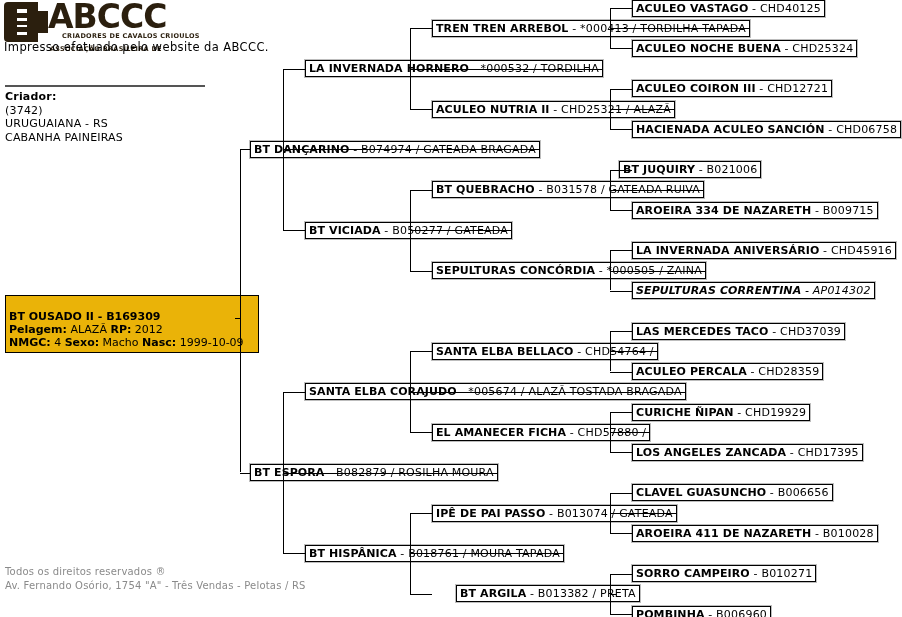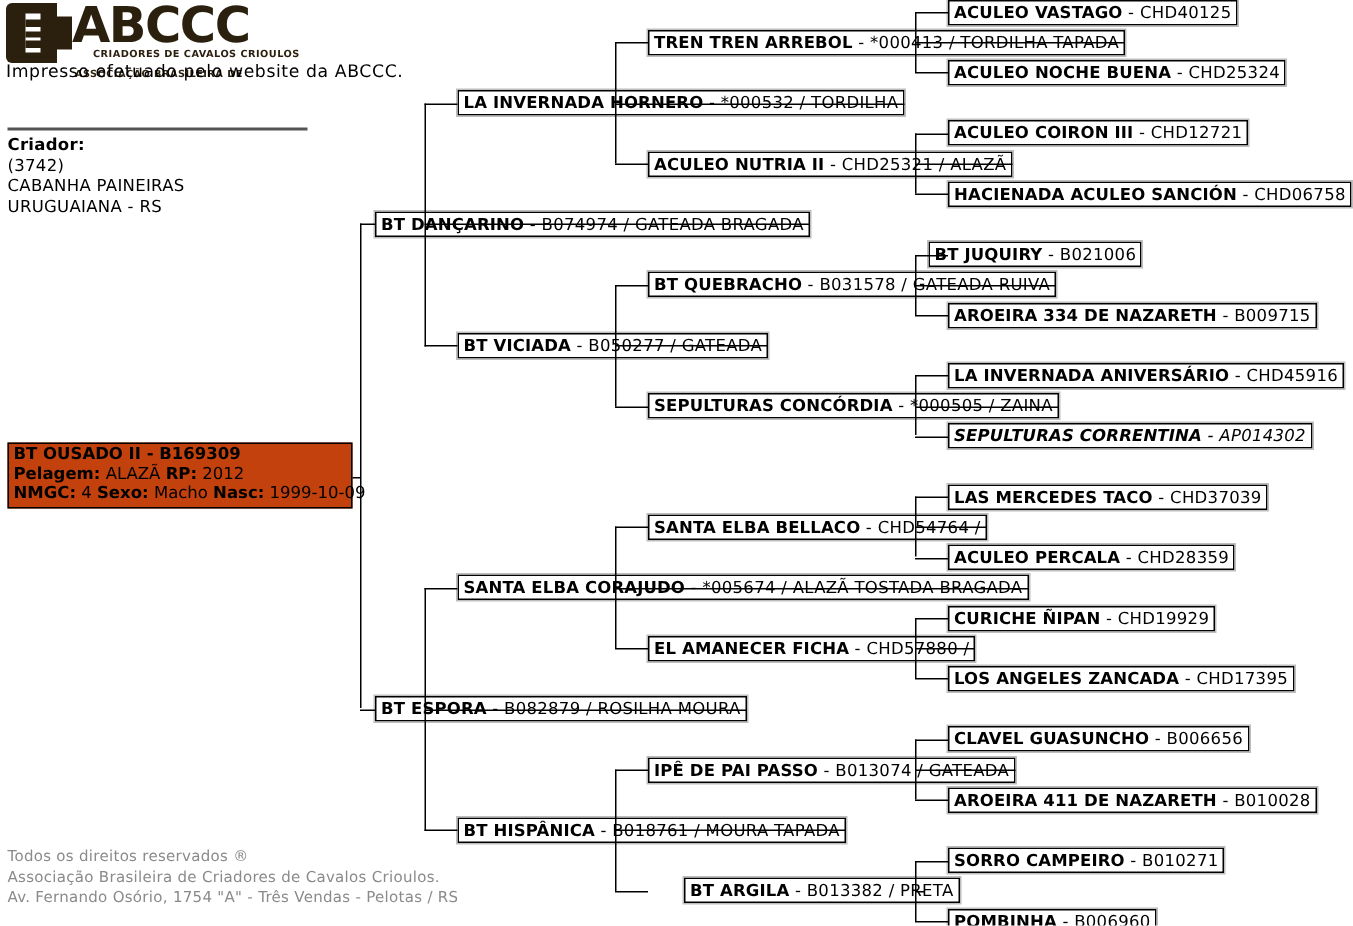--- a/index.html
+++ b/index.html
@@ -108,24 +108,24 @@
     font-size: 11px;
     line-height: 13.5px;
     letter-spacing: 0.2px;
   }
   #breeder-block .b { font-weight: bold; }
 
   
   #subject-box {
     position: absolute;
     left: 5px; top: 295px;
-    width: 230px;
+    width: 254px;
     border: 1px solid #000;
-    background: #c2410c;
-    padding: 0 3px 3px 3px;
+    background: #eab308;
+    padding: 14px 3px 3px 3px;
     font-size: 11px;
     line-height: 13px;
     box-sizing: border-box;
   }
   #subject-box .line { white-space: nowrap; }
   #subject-box b { font-weight: bold; }
   #subject-box .reg { font-weight: bold; }
   #subject-box .val { font-weight: normal; }
 
   
@@ -189,39 +189,38 @@
   <div id="logo-sub1">ASSOCIAÇÃO BRASILEIRA DE</div>
   <div id="logo-sub2">CRIADORES DE CAVALOS CRIOULOS</div>
 </div>
 
 <div id="print-note">Impresso efetuado pelo website da ABCCC.</div>
 
 <div id="breeder-rule"></div>
 <div id="breeder-block">
   <div class="b">Criador:</div>
   <div>(3742)</div>
+  <div>URUGUAIANA - RS</div>
   <div>CABANHA PAINEIRAS</div>
-  <div>URUGUAIANA - RS</div>
 </div>
 
 <div id="subject-box">
   <div class="line">
     <span class="reg">BT OUSADO II</span><span class="reg"> - </span><span class="reg">B169309</span>
   </div>
   <div class="line">
     <b>Pelagem:</b><span class="val">&nbsp;</span><span class="val">ALAZÃ</span><span class="val">&nbsp;</span><b>RP:</b><span class="val">&nbsp;</span><span class="val">2012</span>
   </div>
   <div class="line">
     <b>NMGC:</b><span class="val">&nbsp;</span><span class="val">4</span><span class="val">&nbsp;</span><b>Sexo:</b><span class="val">&nbsp;</span><span class="val">Macho</span><span class="val">&nbsp;</span><b>Nasc:</b><span class="val">&nbsp;</span><span class="val">1999-10-09</span>
   </div>
 </div>
 
 <div id="footer">
   <div>Todos os direitos reservados ®</div>
-  <div>Associação Brasileira de Criadores de Cavalos Crioulos.</div>
   <div>Av. Fernando Osório, 1754 "A" - Três Vendas - Pelotas / RS</div>
 </div>
 
 <div id="tree">
     <div class="pbox" style="left: 250px; top: 140.9px;"><span class="nm">BT DANÇARINO</span><span class="rest"> - B074974 / GATEADA BRAGADA</span></div>
     <div class="pbox" style="left: 250px; top: 464.1px;"><span class="nm">BT ESPORA</span><span class="rest"> - B082879 / ROSILHA MOURA</span></div>
     <div class="pbox" style="left: 305px; top: 60.1px;"><span class="nm">LA INVERNADA HORNERO</span><span class="rest"> - *000532 / TORDILHA</span></div>
     <div class="pbox" style="left: 305px; top: 221.7px;"><span class="nm">BT VICIADA</span><span class="rest"> - B050277 / GATEADA</span></div>
     <div class="pbox" style="left: 305px; top: 383.3px;"><span class="nm">SANTA ELBA CORAJUDO</span><span class="rest"> - *005674 / ALAZÃ TOSTADA BRAGADA</span></div>
     <div class="pbox" style="left: 305px; top: 544.9px;"><span class="nm">BT HISPÂNICA</span><span class="rest"> - B018761 / MOURA TAPADA</span></div>

